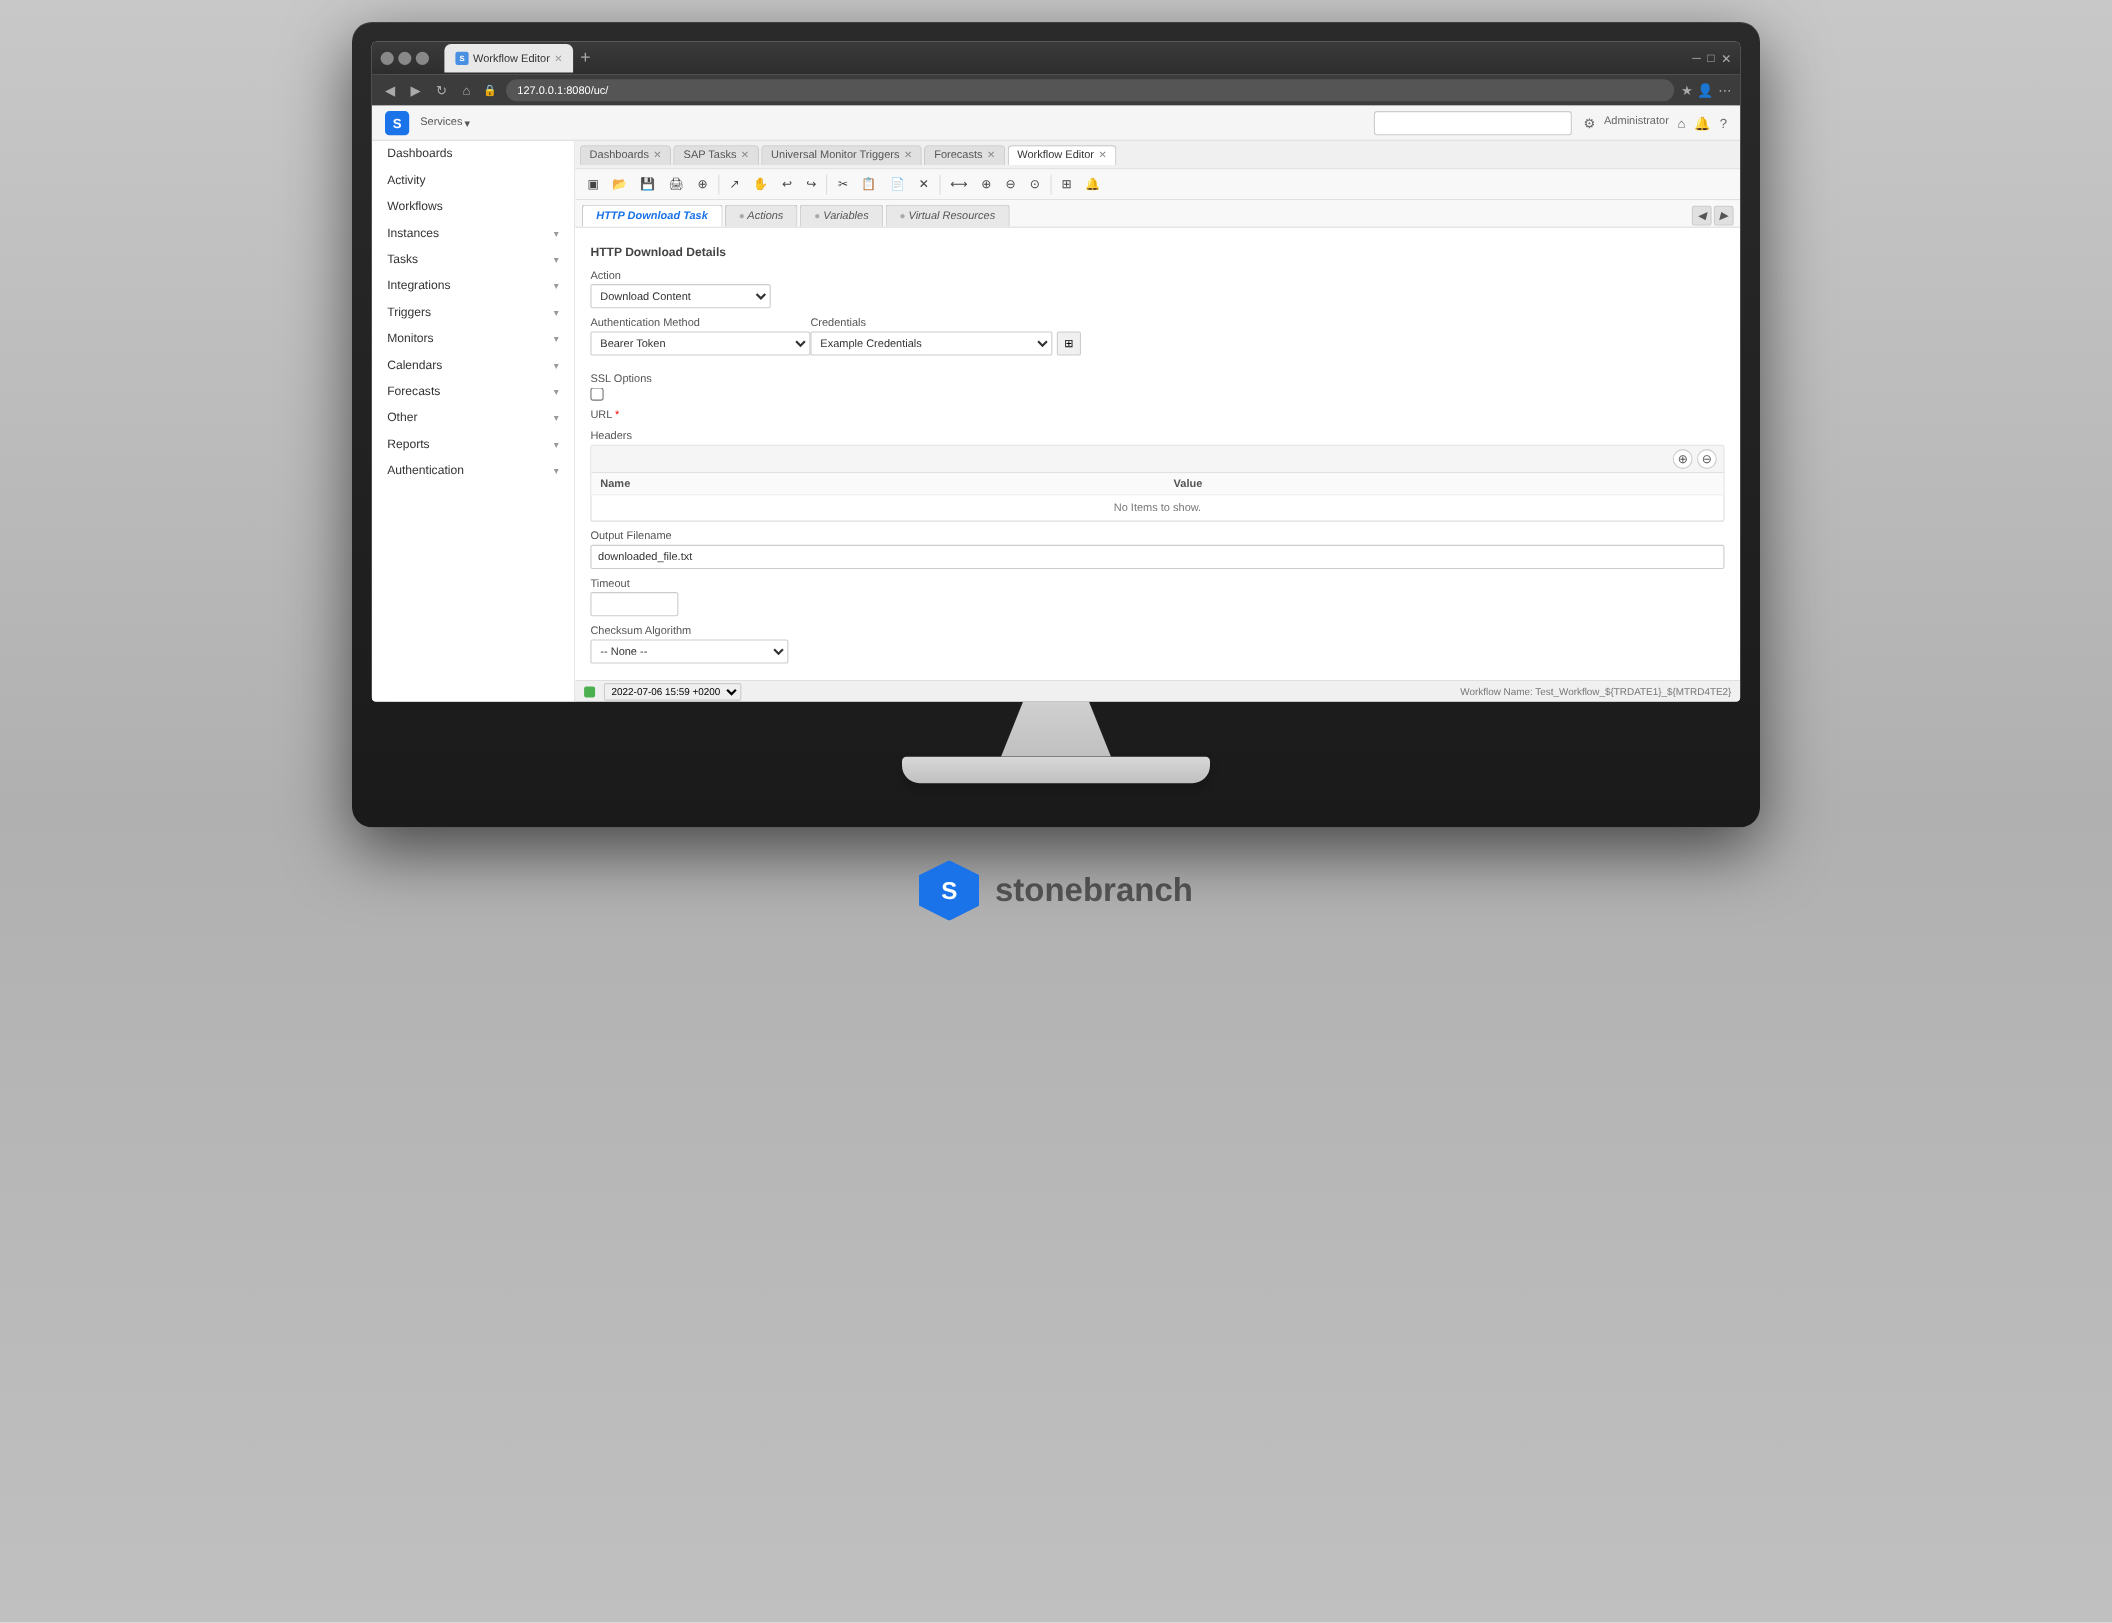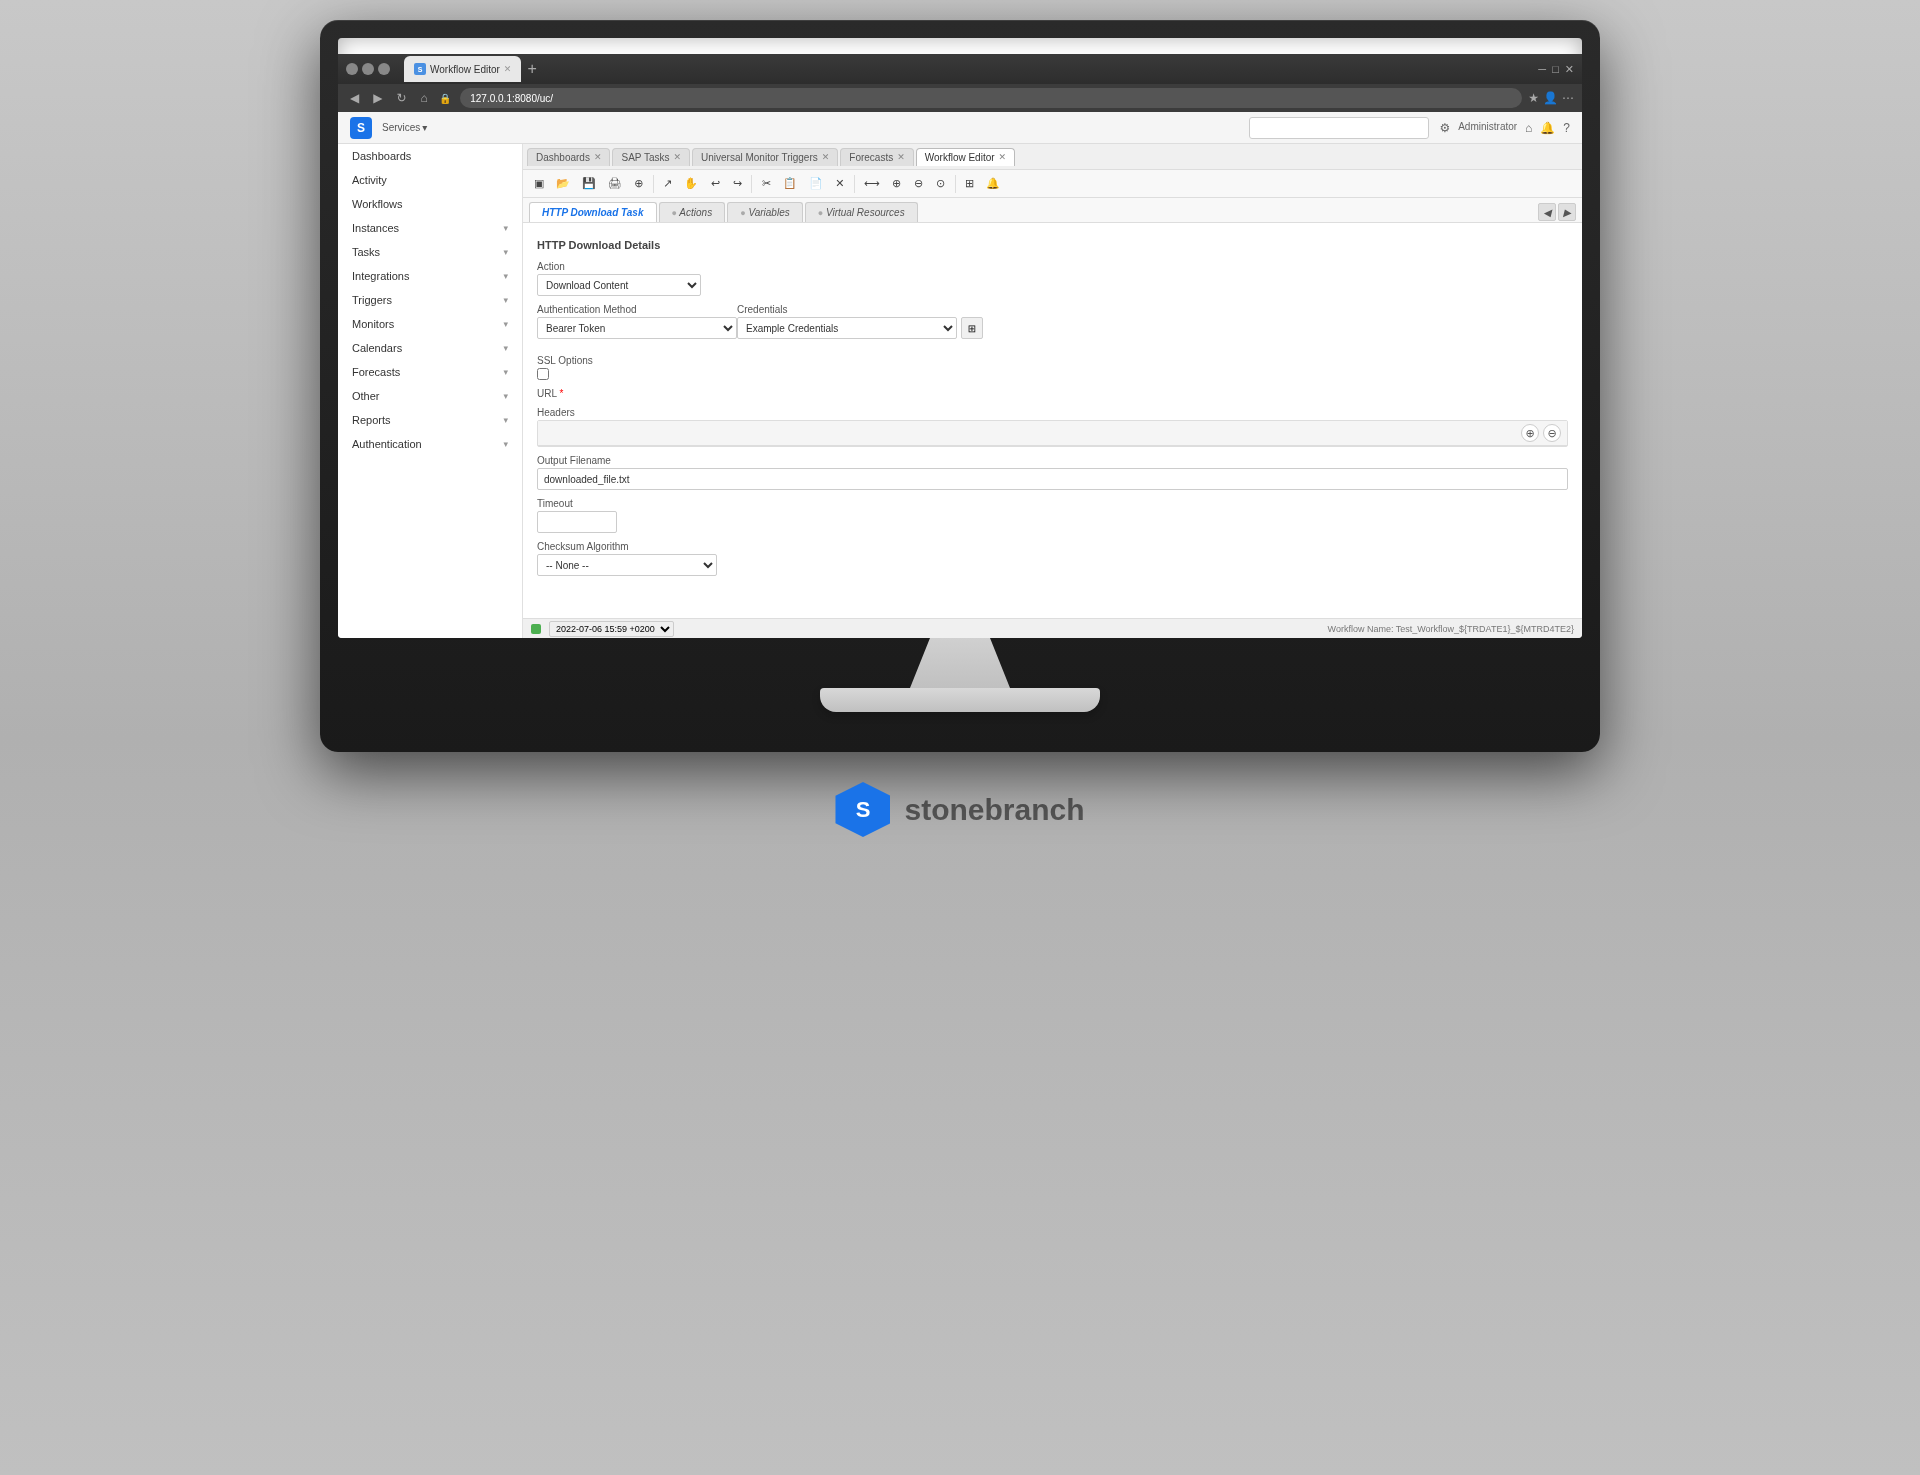--- a/index.html
+++ b/index.html
@@ -513,21 +513,20 @@
     .monitor-wrapper {
       position: relative;
       width: 1280px;
     }
 
     
     .inner-app {
       display: flex;
       flex-direction: column;
       height: 100%;
-      margin-top: 16px;
     }
 
     .inner-main {
       display: flex;
       flex: 1;
       overflow: hidden;
     }
 
     
     .auth-select { width: 200px; }
@@ -814,20 +813,33 @@
                   <label>Headers</label>
                   <div class="headers-section">
                     <div class="headers-toolbar">
                       <div class="headers-icon-btn">
                         <span>⊕</span>
                       </div>
                       <div class="headers-icon-btn">
                         <span>⊖</span>
                       </div>
                     </div>
+                    <table class="headers-table">
+                      <thead>
+                        <tr>
+                          <th>Name</th>
+                          <th>Value</th>
+                        </tr>
+                      </thead>
+                      <tbody>
+                        <tr>
+                          <td colspan="2">No Items to show.</td>
+                        </tr>
+                      </tbody>
+                    </table>
                   </div>
                 </div>
 
                 <div class="form-group">
                   <label>Output Filename</label>
                   <input type="text" class="full-width-input" value="downloaded_file.txt" style="">
                 </div>
 
                 <div class="form-group">
                   <label>Timeout</label>

